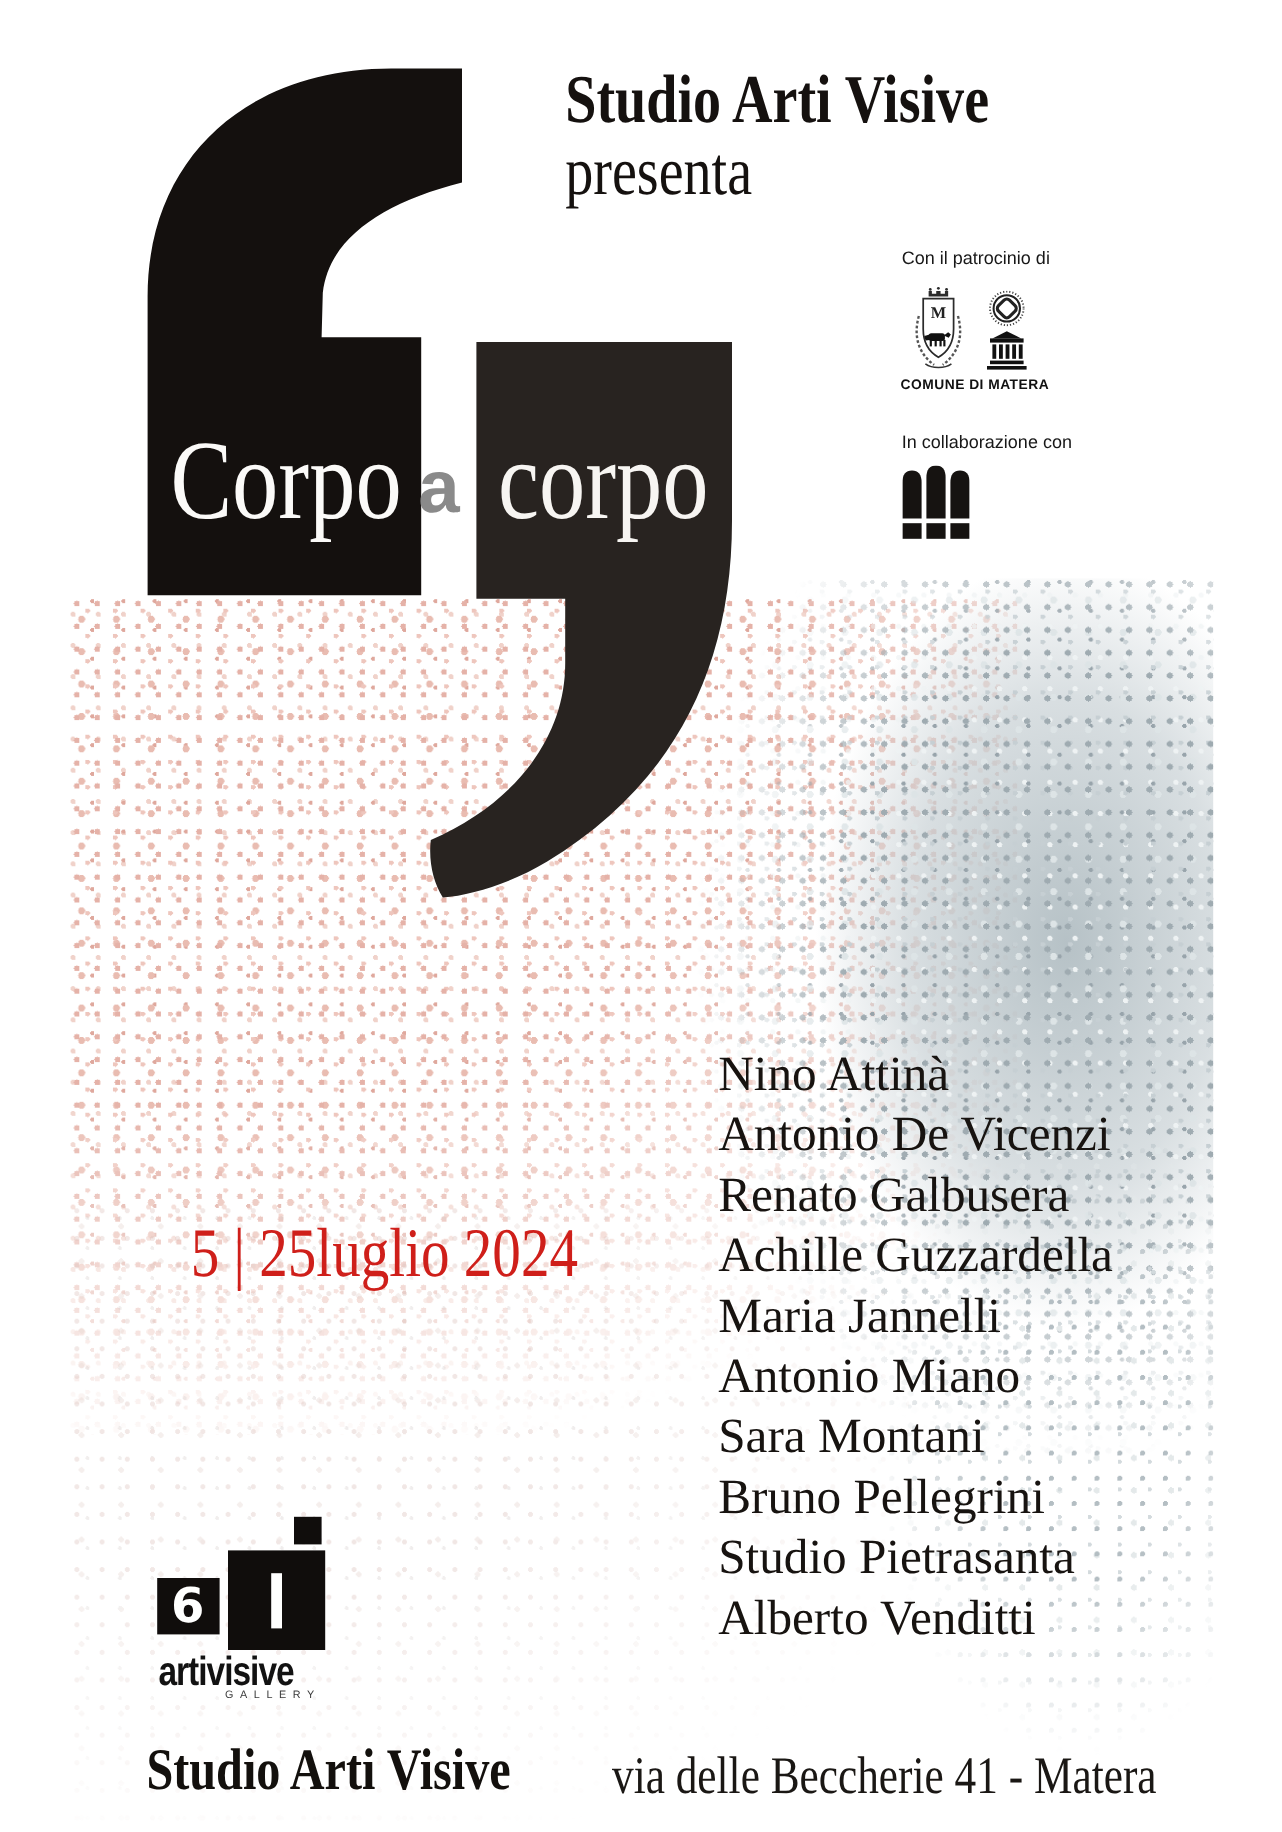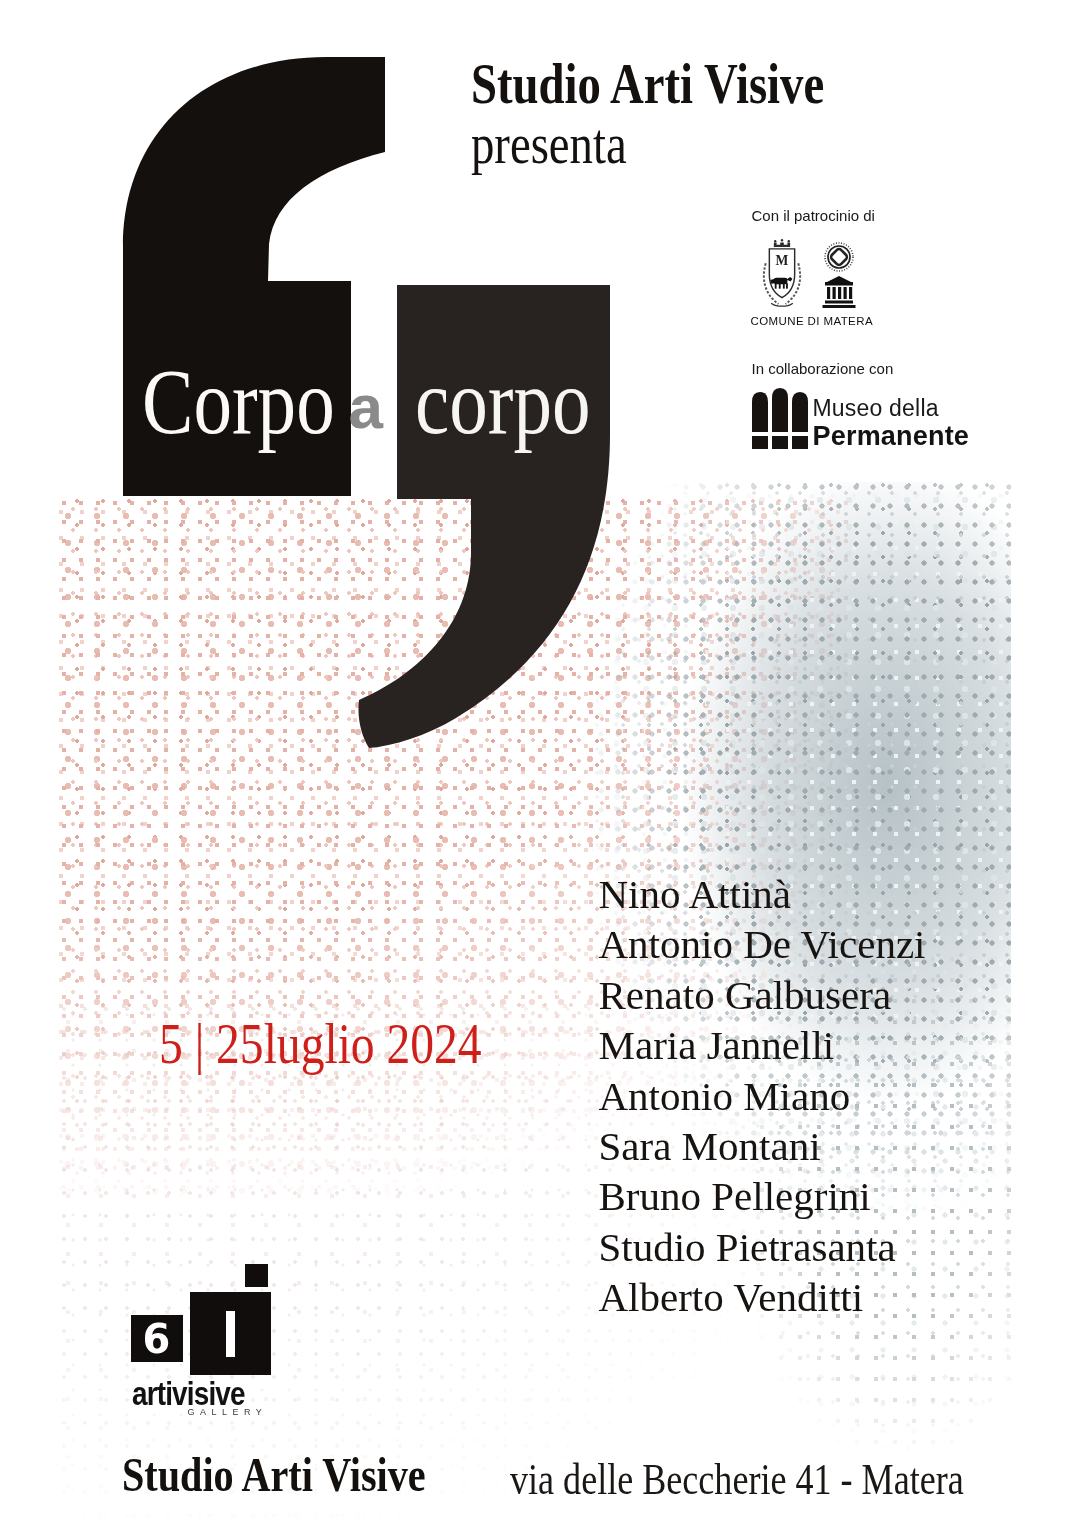--- a/index.html
+++ b/index.html
@@ -61,21 +61,21 @@
   }
   
   .quotes{position:absolute; left:0; top:0; z-index:2;}
   
   .abs{position:absolute; z-index:3; white-space:nowrap;}
   .serif-cond{transform:scaleX(.82); transform-origin:0 0;}
   .sans{font-family:"Liberation Sans", sans-serif;}
   .presenter{left:413px; top:52px; font-size:57px; line-height:60px;}
   .presenter .l1{font-weight:700;}
   .patron-label{left:694px; top:205px; font-size:15px; color:#181818;}
-  .patron-caption{left:693px; top:313px; font-size:11.5px; font-weight:400; letter-spacing:.4px; color:#111;}
+  .patron-caption{left:693px; top:313px; font-size:11.5px; font-weight:700; letter-spacing:.4px; color:#111;}
   .collab-label{left:694px; top:358px; font-size:15px; color:#181818;}
   .museo-text{left:755px; top:395px; line-height:1;}
   .museo-text .m1{font-size:23px; color:#191919; letter-spacing:.2px;}
   .museo-text .m2{font-size:27px; font-weight:700; color:#131313; margin-top:3px; letter-spacing:.2px;}
   .word-corpo1{left:84px;  top:352px; font-size:94px; line-height:1; color:#fbfaf8;}
   .word-a{left:291px; top:374px; font-size:62px; line-height:1; font-weight:700; color:#8a8a8a;}
   .word-corpo2{left:357px; top:352px; font-size:94px; line-height:1; color:#f7f5f2;}
   .subtitle{left:289px; top:744px; font-size:56px; color:#14100d;}
   .artists{left:541px; top:867px; font-size:41px; line-height:50.4px; color:#171310; z-index:3; position:absolute;}
   .date{left:101px; top:1008px; font-size:58px; color:#cf1f1a;}
@@ -160,35 +160,32 @@
 
   <svg class="abs" style="left:694px; top:386px;" width="56" height="62" viewBox="0 0 56 62">
     <path d="M0,44 V14 Q0,4 8,4 Q16,4 16,14 V44 Z" fill="#161311"></path>
     <path d="M20,44 V10 Q20,0 28,0 Q36,0 36,10 V44 Z" fill="#161311"></path>
     <path d="M40,44 V14 Q40,4 48,4 Q56,4 56,14 V44 Z" fill="#161311"></path>
     <rect x="0" y="48" width="16" height="13" fill="#161311"></rect>
     <rect x="20" y="48" width="16" height="13" fill="#161311"></rect>
     <rect x="40" y="48" width="16" height="13" fill="#161311"></rect>
   </svg>
 
-  <div class="abs sans museo-text">
-    <div class="m1">Museo della</div>
-    <div class="m2">Permanente</div>
-  </div>
 
   <div class="abs word-corpo1 serif-cond">Corpo</div>
   <div class="abs sans word-a" style="color: rgb(138, 138, 138);">a</div>
   <div class="abs word-corpo2 serif-cond">corpo</div>
 
 
   <div class="artists">
 
   <div class="artist">Nino Attinà</div>
       <div class="artist">Antonio De Vicenzi</div>
       <div class="artist">Renato Galbusera</div>
+      <div class="artist">Achille Guzzardella</div>
       <div class="artist">Maria Jannelli</div>
       <div class="artist">Antonio Miano</div>
       <div class="artist">Sara Montani</div>
       <div class="artist">Bruno Pellegrini</div>
       <div class="artist">Studio Pietrasanta</div>
       <div class="artist">Alberto Venditti</div>
     </div>
 
   <div class="abs date serif-cond" style="color: rgb(207, 31, 26);">5 | 25luglio 2024</div>
 

